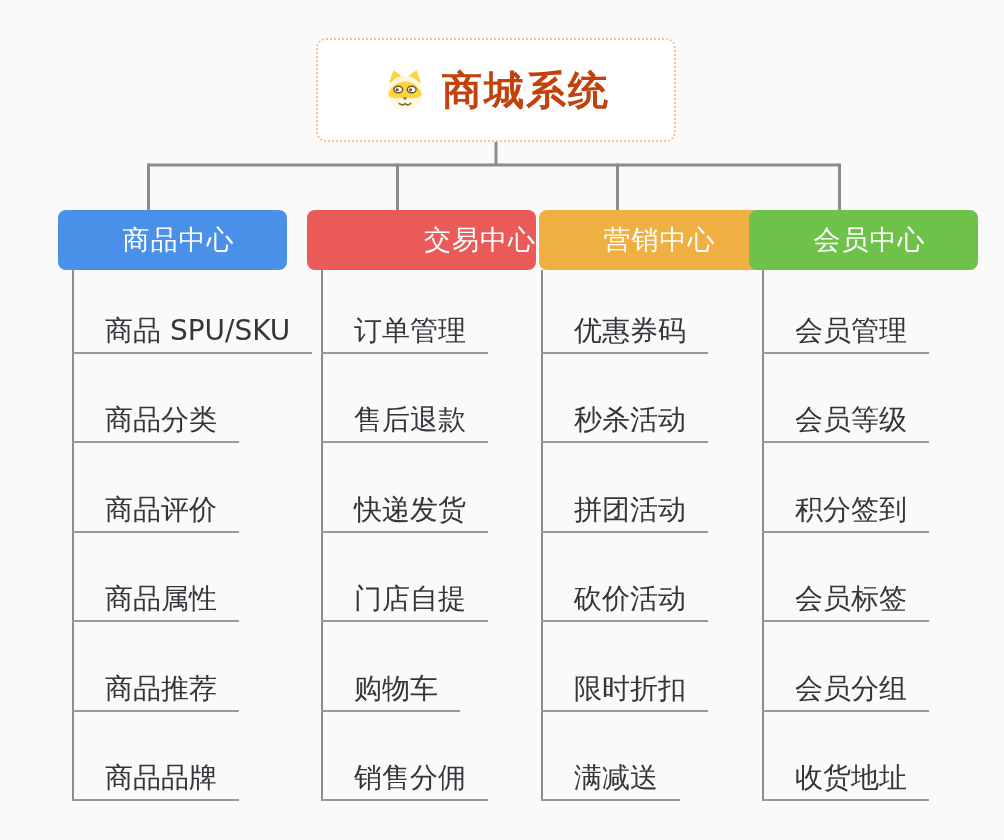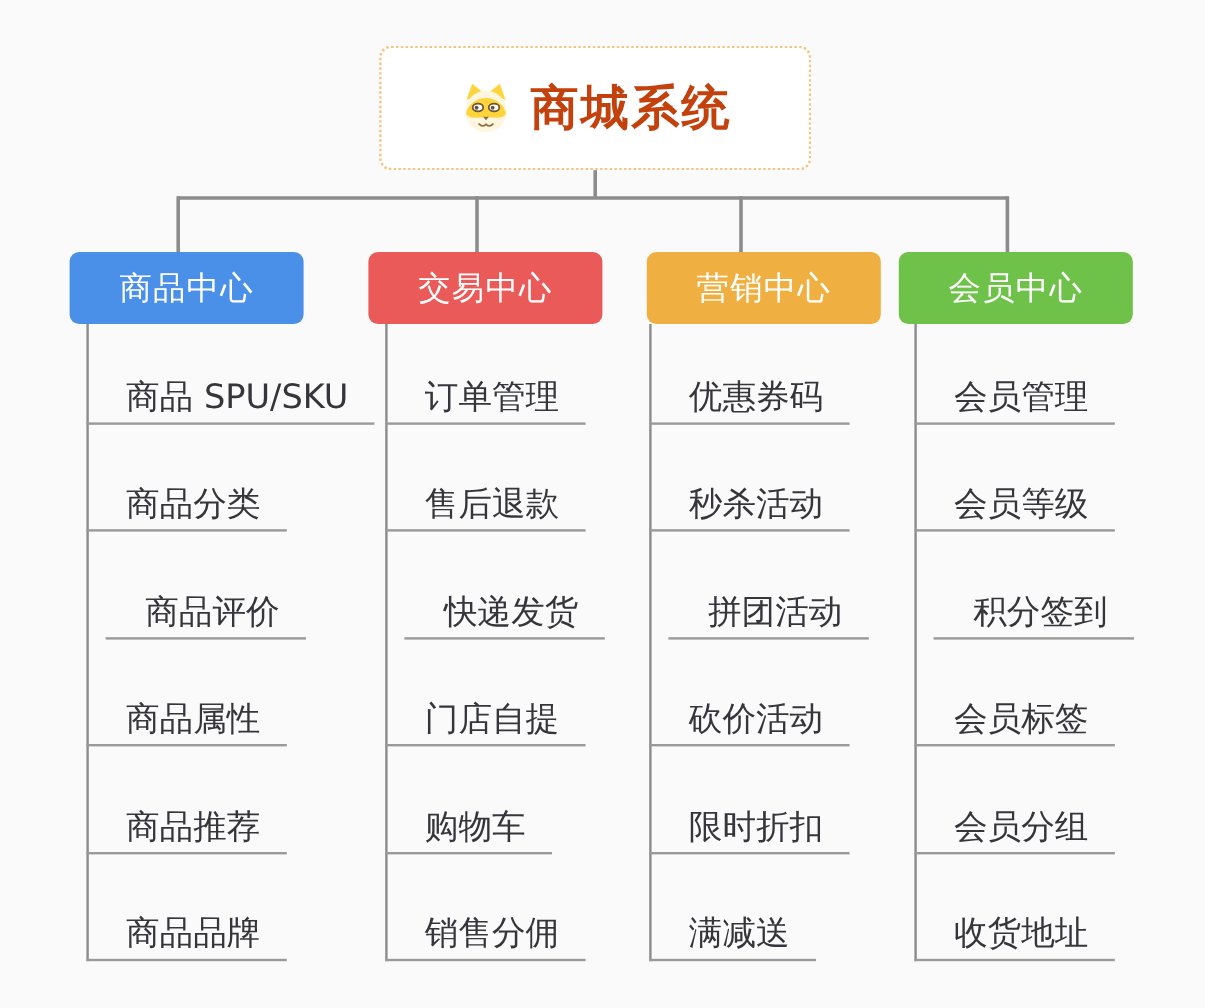--- a/index.html
+++ b/index.html
@@ -19,23 +19,23 @@
     gap:14px; cursor:default;
   }
   .root-node .title {
     font-size:40px; font-weight:bold; color:#c2410c; letter-spacing:2px;
     line-height:1;
   }
   .root-node svg { display:block; }
 
   
   .branch-header {
-    position:absolute; top:210px; width:195px; height:60px;
+    position:absolute; top:210px; width:217px; height:60px;
     border-radius:8px; color:#FFFFFF; font-size:27px; letter-spacing:1px;
-    display:flex; align-items:center; justify-content:center; cursor:default;
+    display:flex; align-items:center; justify-content:center; cursor:default;padding-left:12px;
   }
   .bh-0 { left:58px; }
   .bh-1 { left:307px; }
   .bh-2 { left:527px;margin-left:12px; }
   .bh-3 { left:749px; }
 
   
   .column { position:absolute; top:270px; width:235px; }
   .c-0 { left:72px; }
   .c-1 { left:321px; }
@@ -45,21 +45,21 @@
     position:absolute; left:0; top:0; width:2px; height:531px; background:#8C8C8C;
   }
   .item {
     position:absolute; left:0;
     font-size:28px; line-height:30px; color:#35353B;
     padding:0 22px 6px 33px; border-bottom:2px solid #9A9A9A;
     white-space:nowrap; cursor:default;
   }
   .r-0 { top:46px; }
   .r-1 { top:135px; }
-  .r-2 { top:225px;margin-left:16px; }
+  .r-2 { top:225px; }
   .r-3 { top:314px; }
   .r-4 { top:404px; }
   .r-5 { top:493px; }
 </style>
 </head>
 <body>
 
 <div id="stage">
 
   <svg id="connectors" width="1004" height="840">
@@ -87,21 +87,21 @@
         <path d="M21.4 31.5 h5.2 l-2.6 3.2 Z" fill="#8D6E45"></path>
         <path d="M18 38 Q21 41 24 38.2 Q27 41 30 38" stroke="#8D6E45" stroke-width="1.6" fill="none" stroke-linecap="round"></path>
       </svg>
     </span>
     <span class="title">商城系统</span>
   </div>
 
   <div class="branch-header bh-0" style="background: rgb(74, 144, 232);">
     <span>商品中心</span>
   </div>
-  <div class="branch-header bh-1" style="background: rgb(233, 90, 88);">
+  <div class="branch-header bh-1" style="background: rgb(233, 90, 88); justify-content: flex-end;">
     <span>交易中心</span>
   </div>
   <div class="branch-header bh-2" style="background: rgb(239, 175, 65);">
     <span>营销中心</span>
   </div>
   <div class="branch-header bh-3" style="background: rgb(110, 194, 74);">
     <span>会员中心</span>
   </div>
 
   <div class="column c-0">

